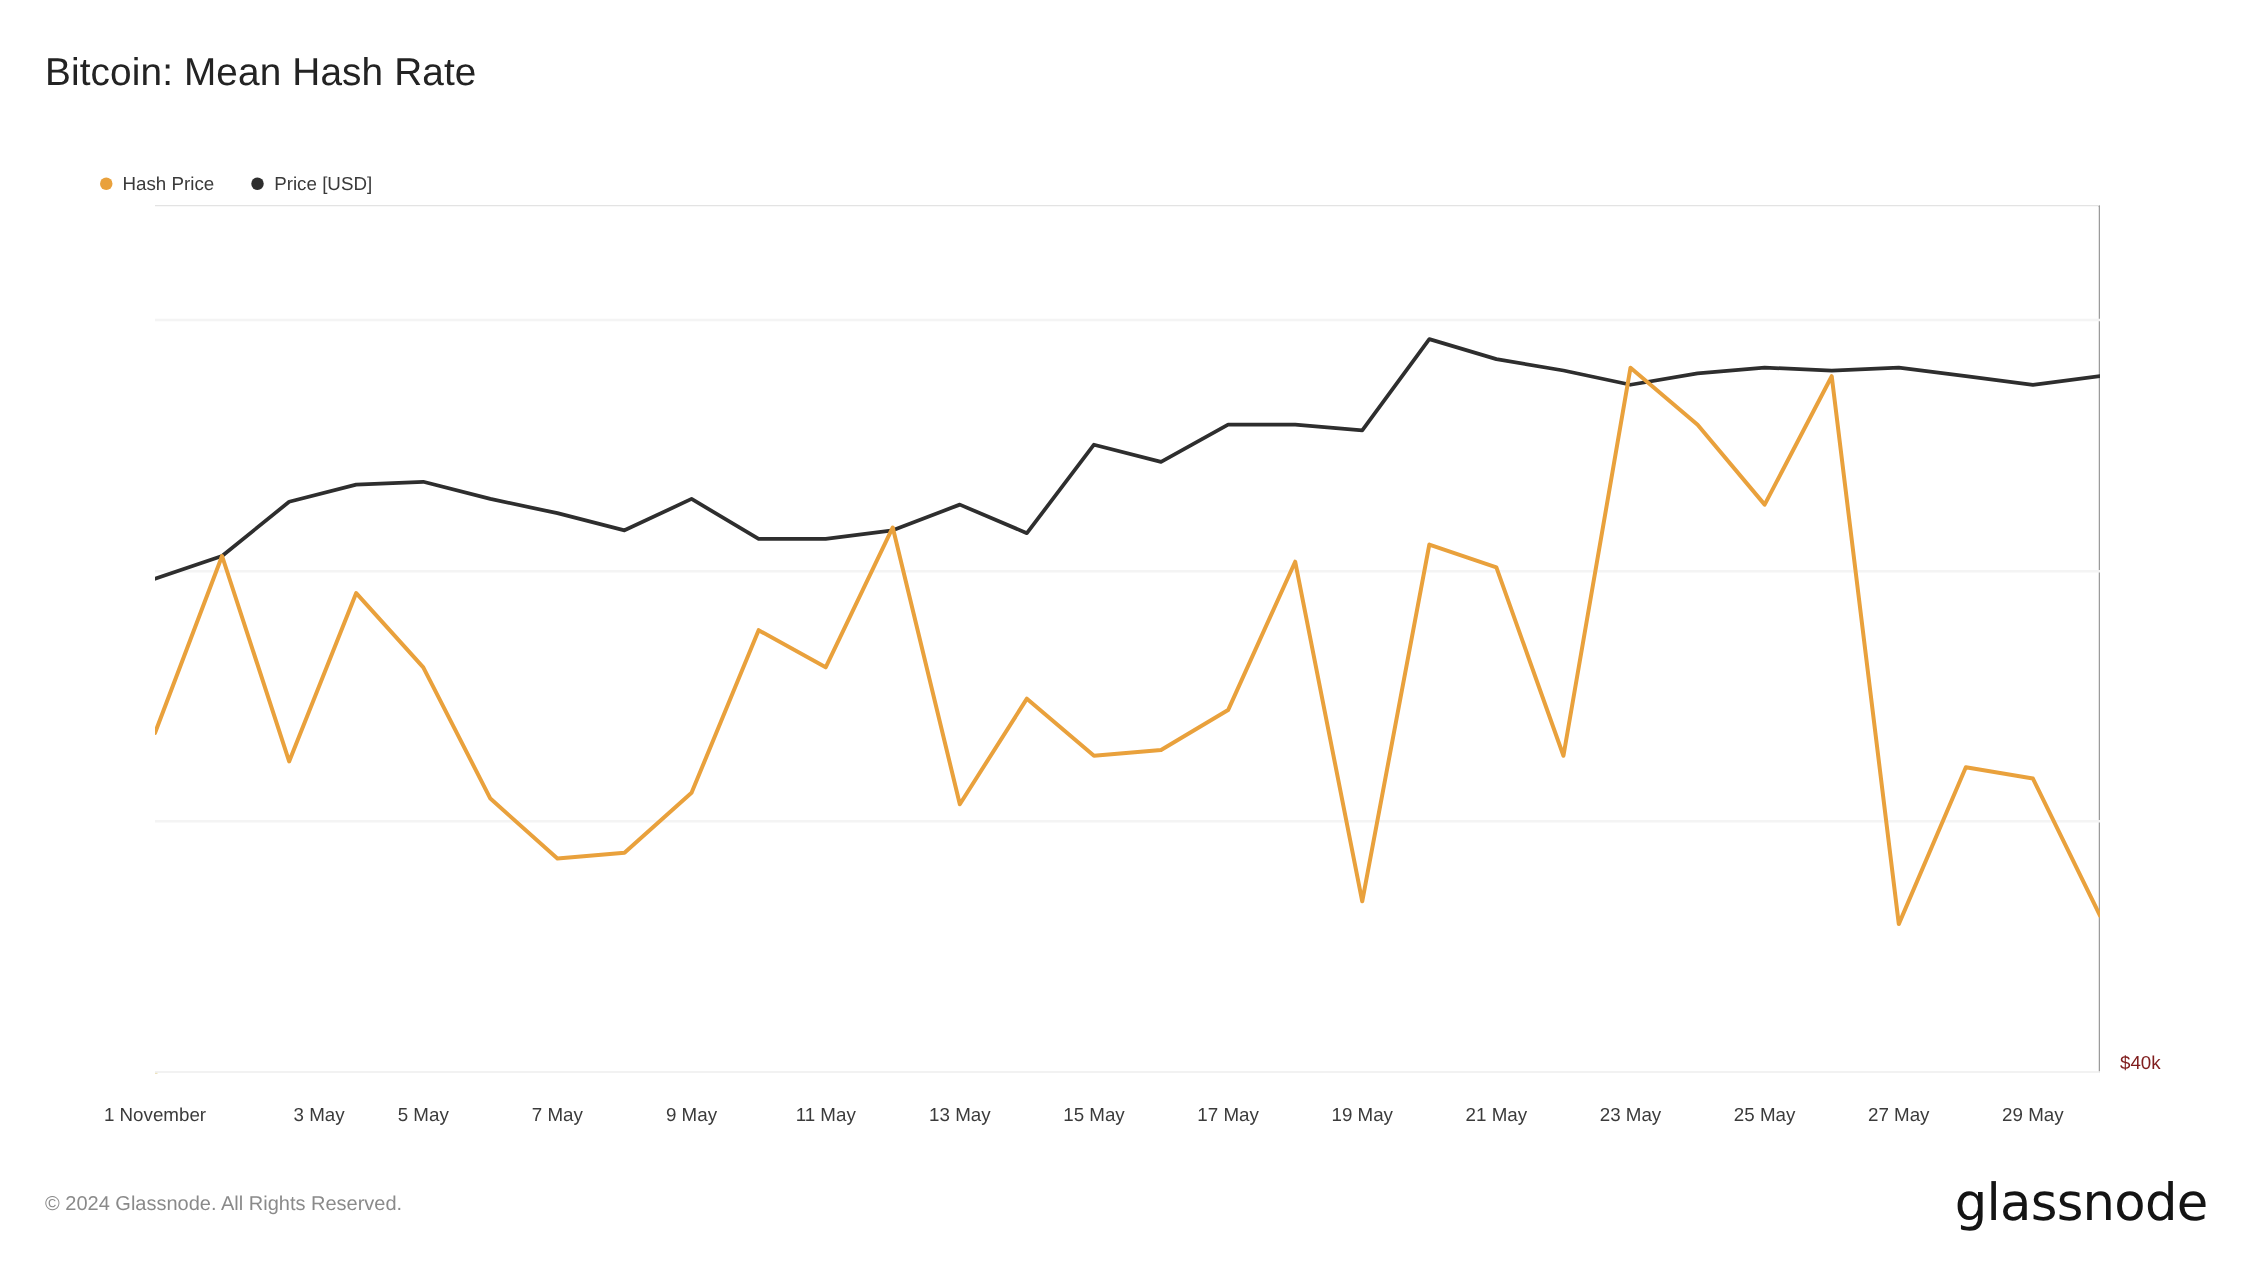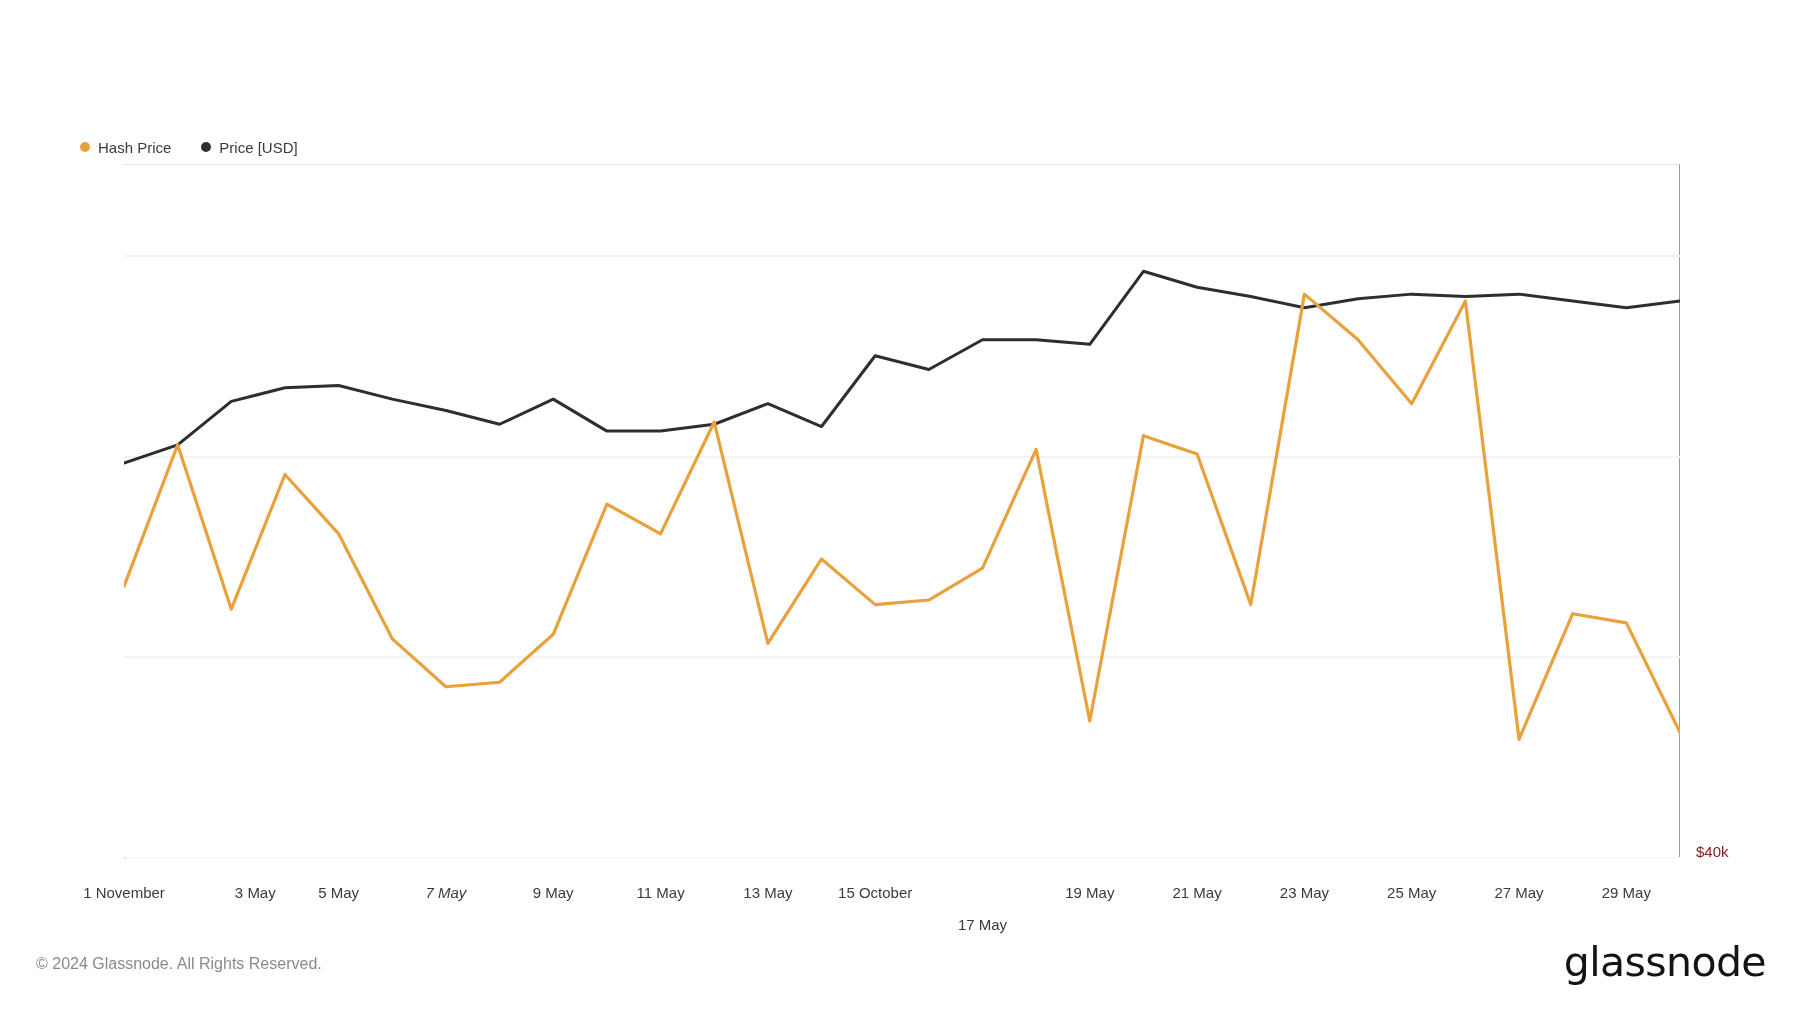--- a/index.html
+++ b/index.html
@@ -131,20 +131,21 @@
     letter-spacing: -0.6px;
     font-family: "DejaVu Sans", sans-serif;
     white-space: nowrap;
   }
 </style>
 </head>
 <body>
 
 <div id="page">
 
+  <div id="chart-title">Bitcoin: Mean Hash Rate</div>
 
   <div id="legend">
     <div class="legend-item">
       <span class="legend-dot" style="background:#E9A13C"></span>
       <span class="legend-label">Hash Price</span>
     </div>
     <div class="legend-item">
       <span class="legend-dot" style="background:#2E2E2E"></span>
       <span class="legend-label">Price [USD]</span>
     </div>
@@ -168,26 +169,26 @@
     <svg id="series-svg" viewBox="0 0 1556 694" preserveAspectRatio="none">
       <polyline fill="none" stroke="#2E2E2E" stroke-width="3" stroke-linejoin="round" stroke-linecap="round" points="0.00,299.06 53.66,280.80 107.31,237.42 160.97,223.72 214.62,221.44 268.28,235.14 321.93,246.55 375.59,260.25 429.24,235.14 482.90,267.10 536.55,267.10 590.21,260.25 643.86,239.70 697.52,262.53 751.17,191.76 804.83,205.46 858.48,175.78 912.14,175.78 965.79,180.35 1019.45,107.30 1073.10,123.28 1126.76,132.41 1180.41,143.82 1234.07,134.69 1287.72,130.13 1341.38,132.41 1395.03,130.13 1448.69,136.97 1502.34,143.82 1556.00,136.97"></polyline>
       <polyline fill="none" stroke="#E9A13C" stroke-width="3.2" stroke-linejoin="round" stroke-linecap="round" points="0.00,422.34 53.66,280.80 107.31,445.16 160.97,310.47 214.62,369.83 268.28,474.84 321.93,522.78 375.59,518.22 429.24,470.28 482.90,340.15 536.55,369.83 590.21,257.97 643.86,479.41 697.52,394.94 751.17,440.60 804.83,436.03 858.48,404.07 912.14,285.36 965.79,557.03 1019.45,271.66 1073.10,289.93 1126.76,440.60 1180.41,130.13 1234.07,175.78 1287.72,239.70 1341.38,136.97 1395.03,575.29 1448.69,449.73 1502.34,458.86 1556.00,568.44"></polyline>
     </svg>
   </div>
 
   <div id="x-ticks">
       <div class="x-tick" style="left: 0px;">1 November</div>
       <div class="x-tick" style="left: 107.3px; margin-left: 24px;">3 May</div>
       <div class="x-tick" style="left: 214.6px;">5 May</div>
-      <div class="x-tick" style="left: 321.9px; font-style: italic;">7 May</div>
+      <div class="x-tick" style="left: 321.9px;">7 May</div>
       <div class="x-tick" style="left: 429.2px;">9 May</div>
       <div class="x-tick" style="left: 536.6px;">11 May</div>
       <div class="x-tick" style="left: 643.9px;">13 May</div>
-      <div class="x-tick" style="left: 751.2px;">15 October</div>
-      <div class="x-tick" style="left: 858.5px; margin-top: 32px;">17 May</div>
+      <div class="x-tick" style="left: 751.2px;">15 May</div>
+      <div class="x-tick" style="left: 858.5px;">17 May</div>
       <div class="x-tick" style="left: 965.8px;">19 May</div>
       <div class="x-tick" style="left: 1073.1px;">21 May</div>
       <div class="x-tick" style="left: 1180.4px;">23 May</div>
       <div class="x-tick" style="left: 1287.7px;">25 May</div>
       <div class="x-tick" style="left: 1395px;">27 May</div>
       <div class="x-tick" style="left: 1502.3px;">29 May</div>
     </div>
 
   <div id="footer-copy">© 2024 Glassnode. All Rights Reserved.</div>
   <div id="brand-logo">glassnode</div>

